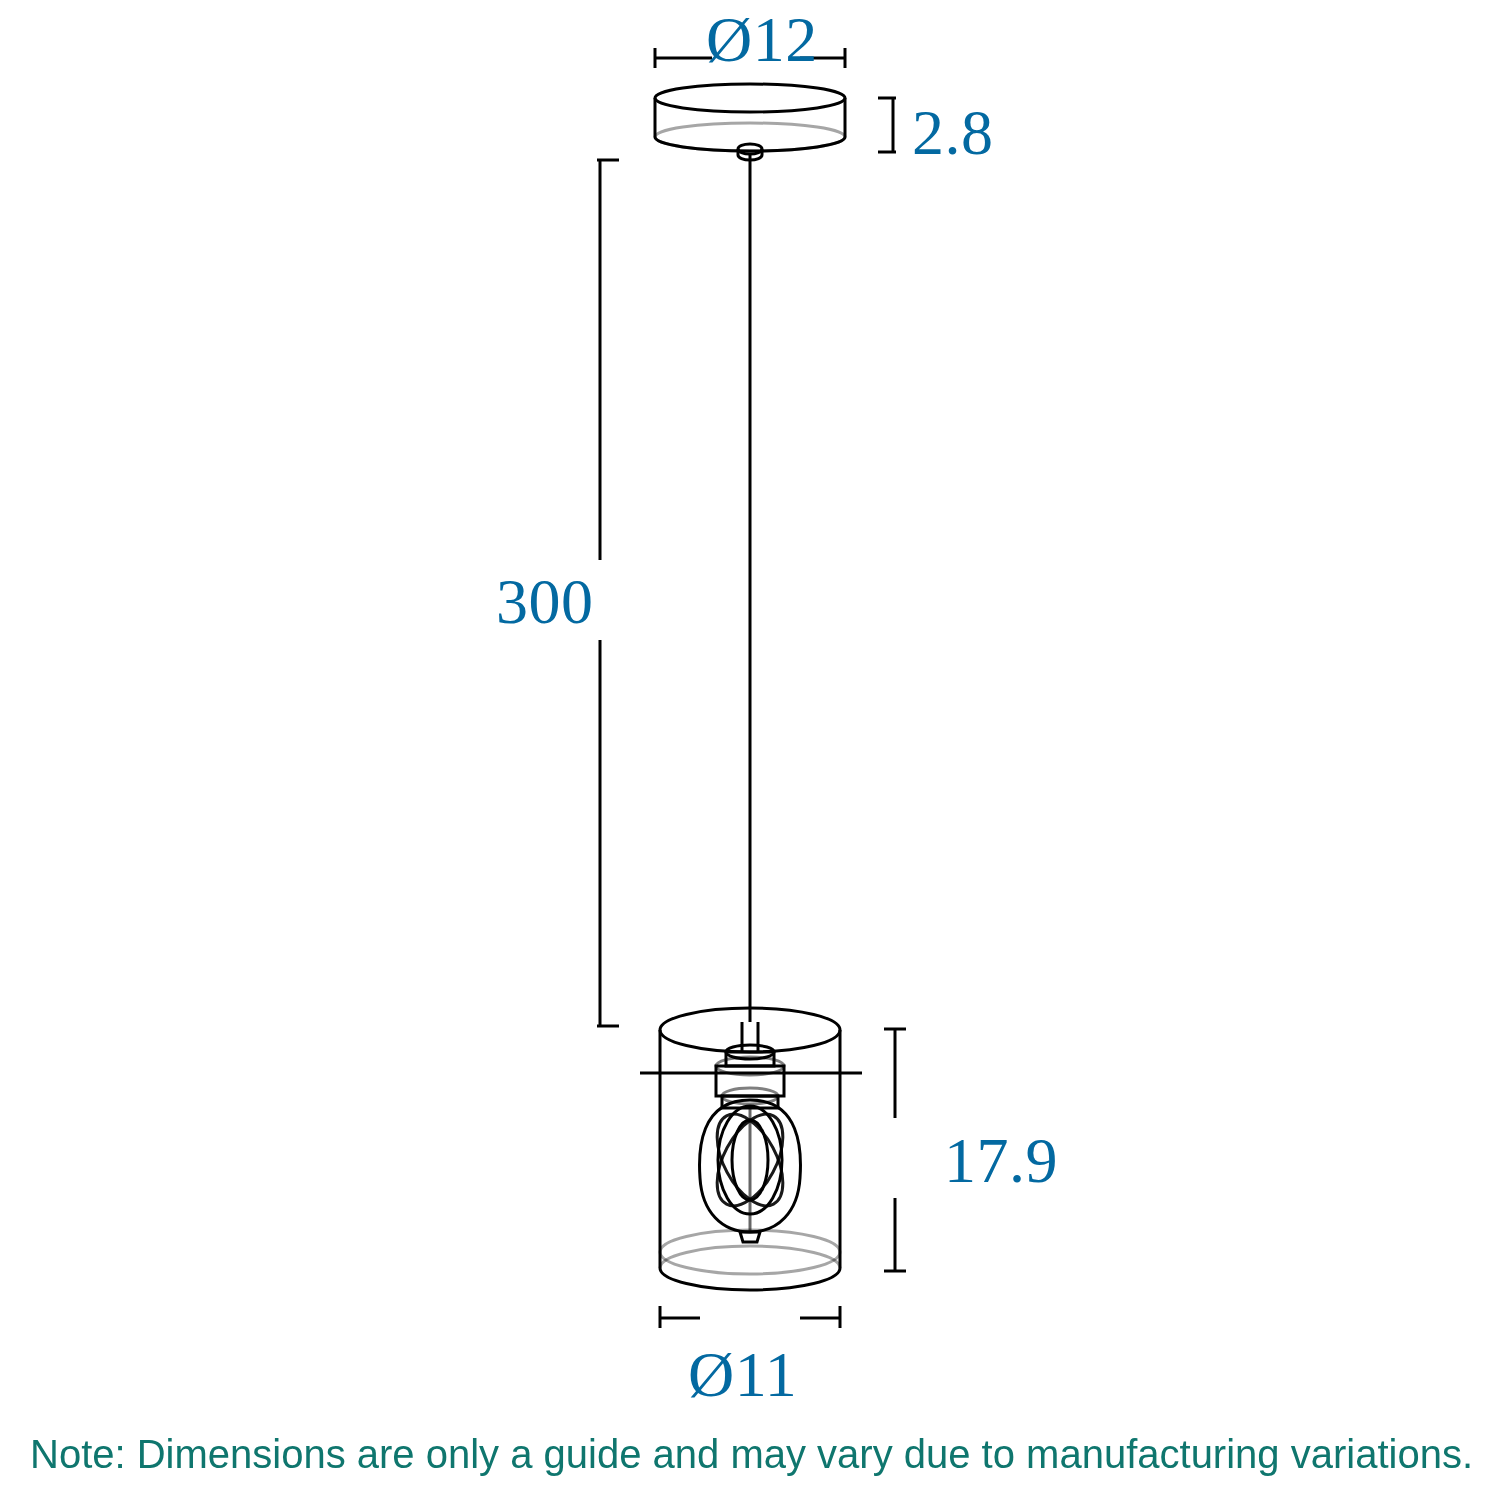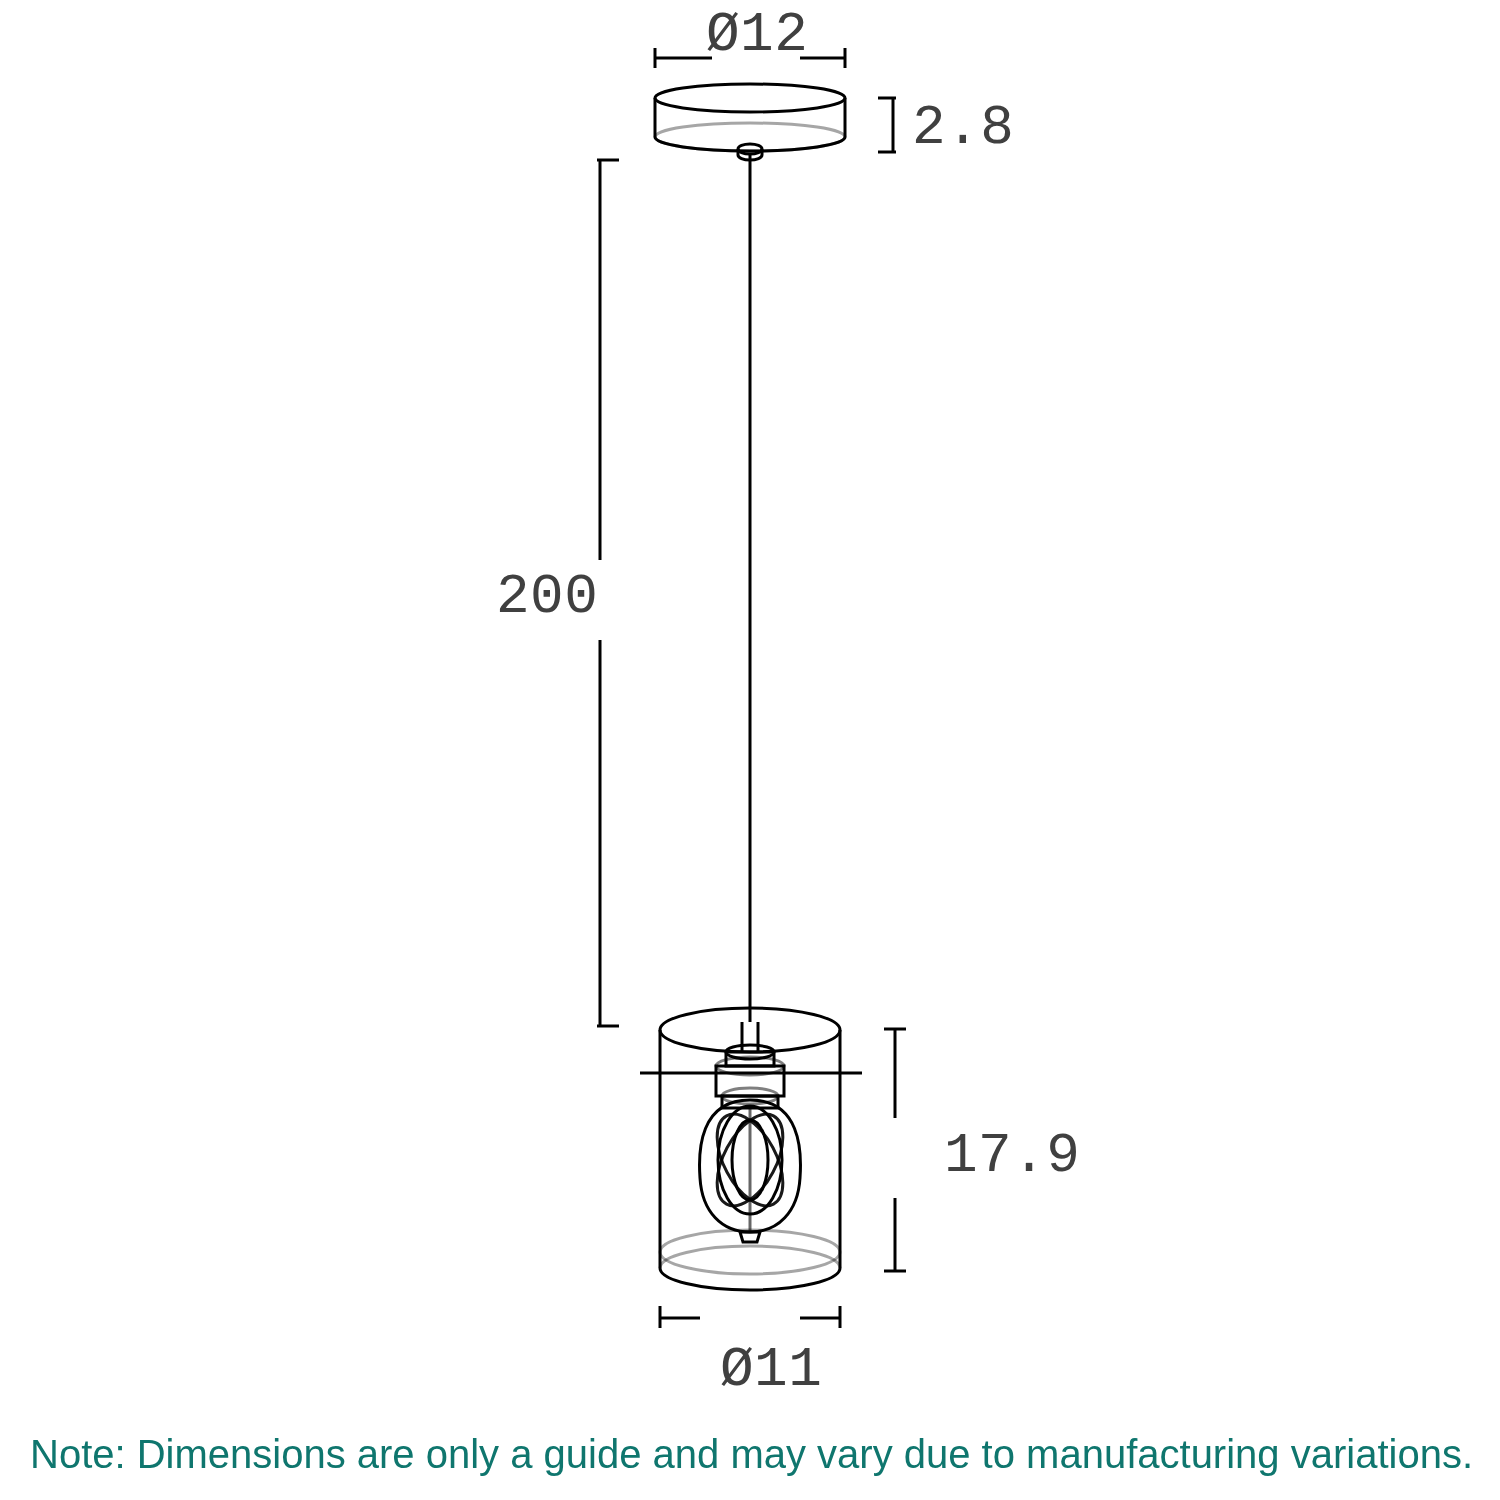--- a/index.html
+++ b/index.html
@@ -21,23 +21,23 @@
   }
   svg#drawing {
     position: absolute;
     left: 0;
     top: 0;
     width: 1500px;
     height: 1500px;
   }
   .dim-label {
     position: absolute;
-    font-family: Liberation Mono, monospace;
-    font-size: 56px;
-    color: #404040;
+    font-family: Liberation Serif, serif;
+    font-size: 64px;
+    color: #0369a1;
     white-space: nowrap;
     letter-spacing: 0.5px;
   }
   .note {
     position: absolute;
     left: 30px;
     top: 1432px;
     width: 1440px;
     font-family: "Liberation Sans", sans-serif;
     font-size: 40px;
@@ -154,21 +154,21 @@
         <line x1="800" y1="1318" x2="840" y2="1318"></line>
       </g>
 
     </g>
   </svg>
 
   <div class="dim-label" style="left:706px; top:3px;">Ø12</div>
 
   <div class="dim-label" style="left:912px; top:96px;">2.8</div>
 
-  <div class="dim-label" style="left:496px; top:565px;">200</div>
+  <div class="dim-label" style="left:496px; top:565px;">300</div>
 
   <div class="dim-label" style="left:944px; top:1124px;">17.9</div>
 
-  <div class="dim-label" style="left:720px; top:1338px;">Ø11</div>
+  <div class="dim-label" style="left:688px; top:1338px;">Ø11</div>
 
   <div class="note">Note: Dimensions are only a guide and may vary due to manufacturing variations.</div>
 
 </div>
 
 </body></html>

